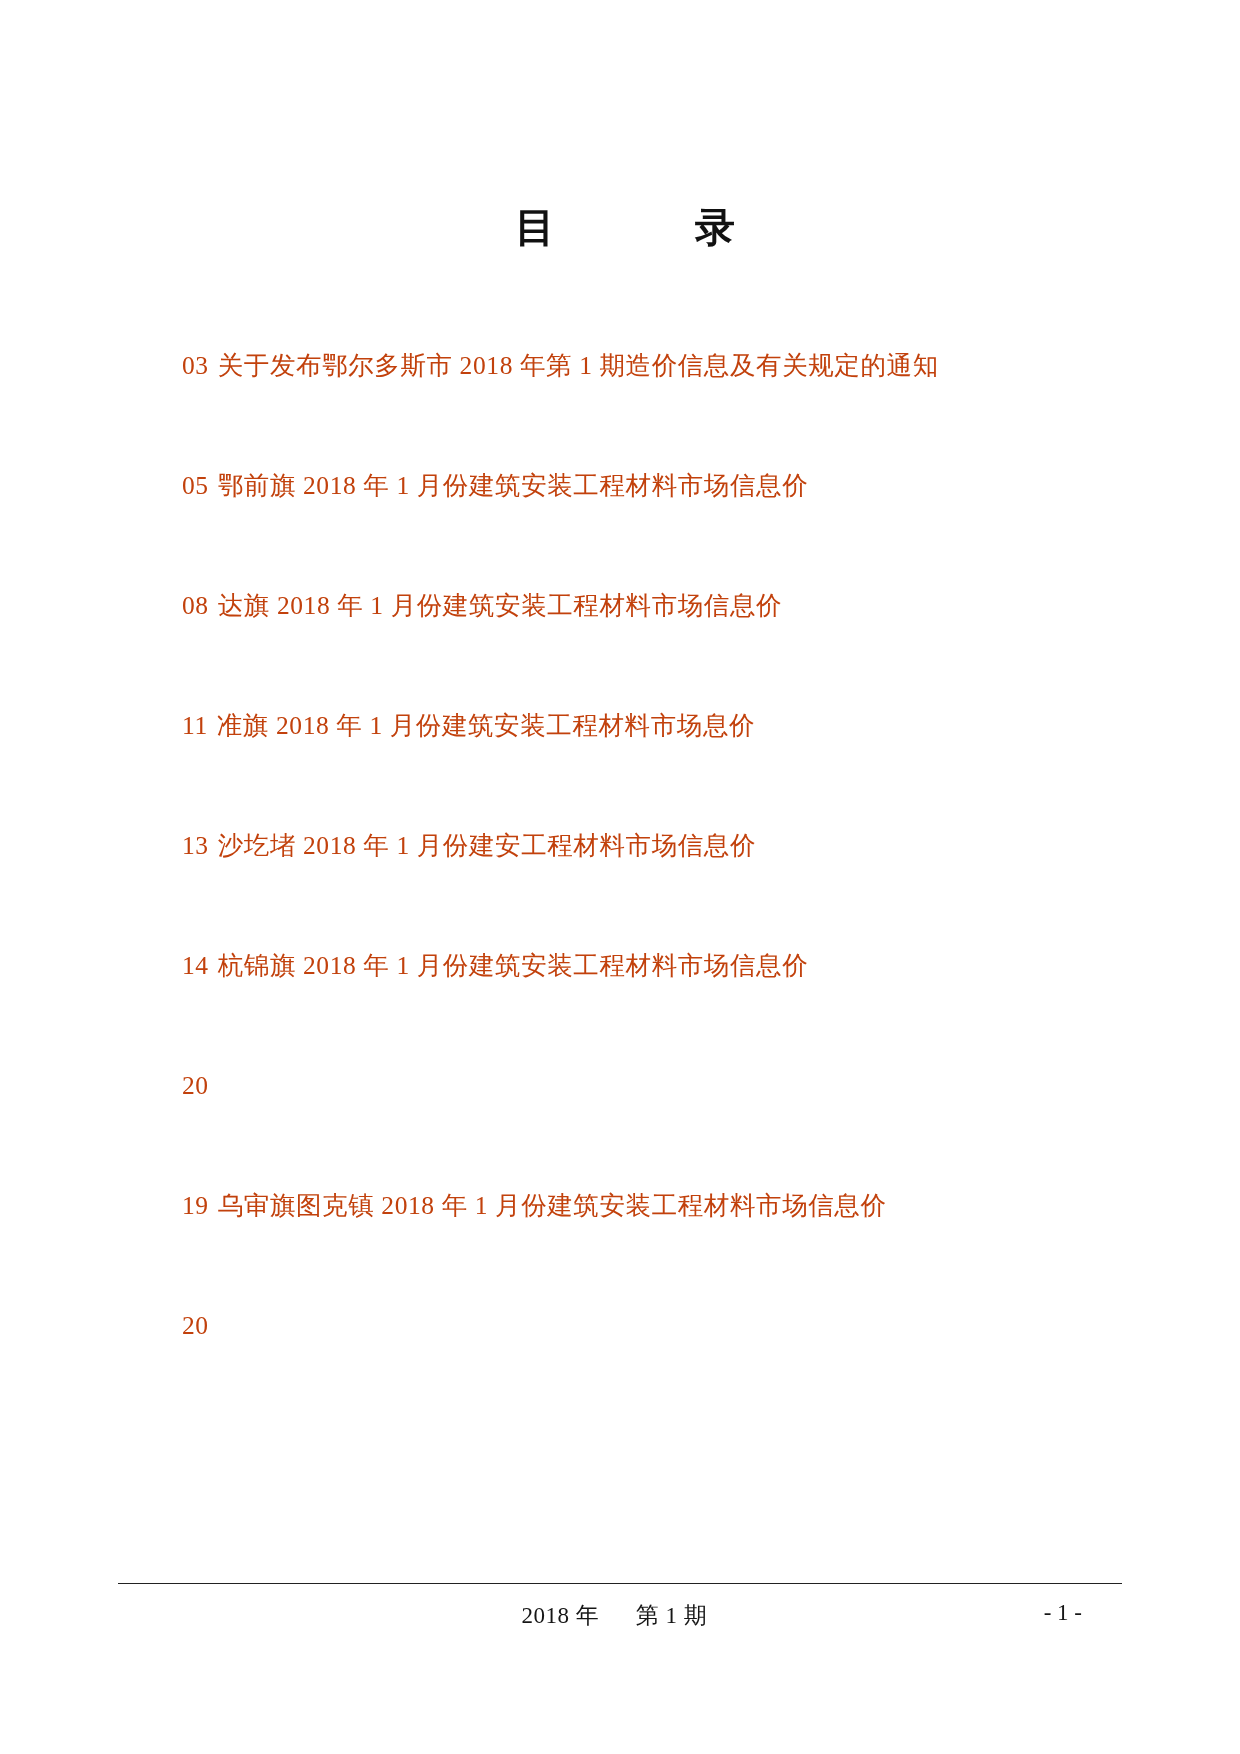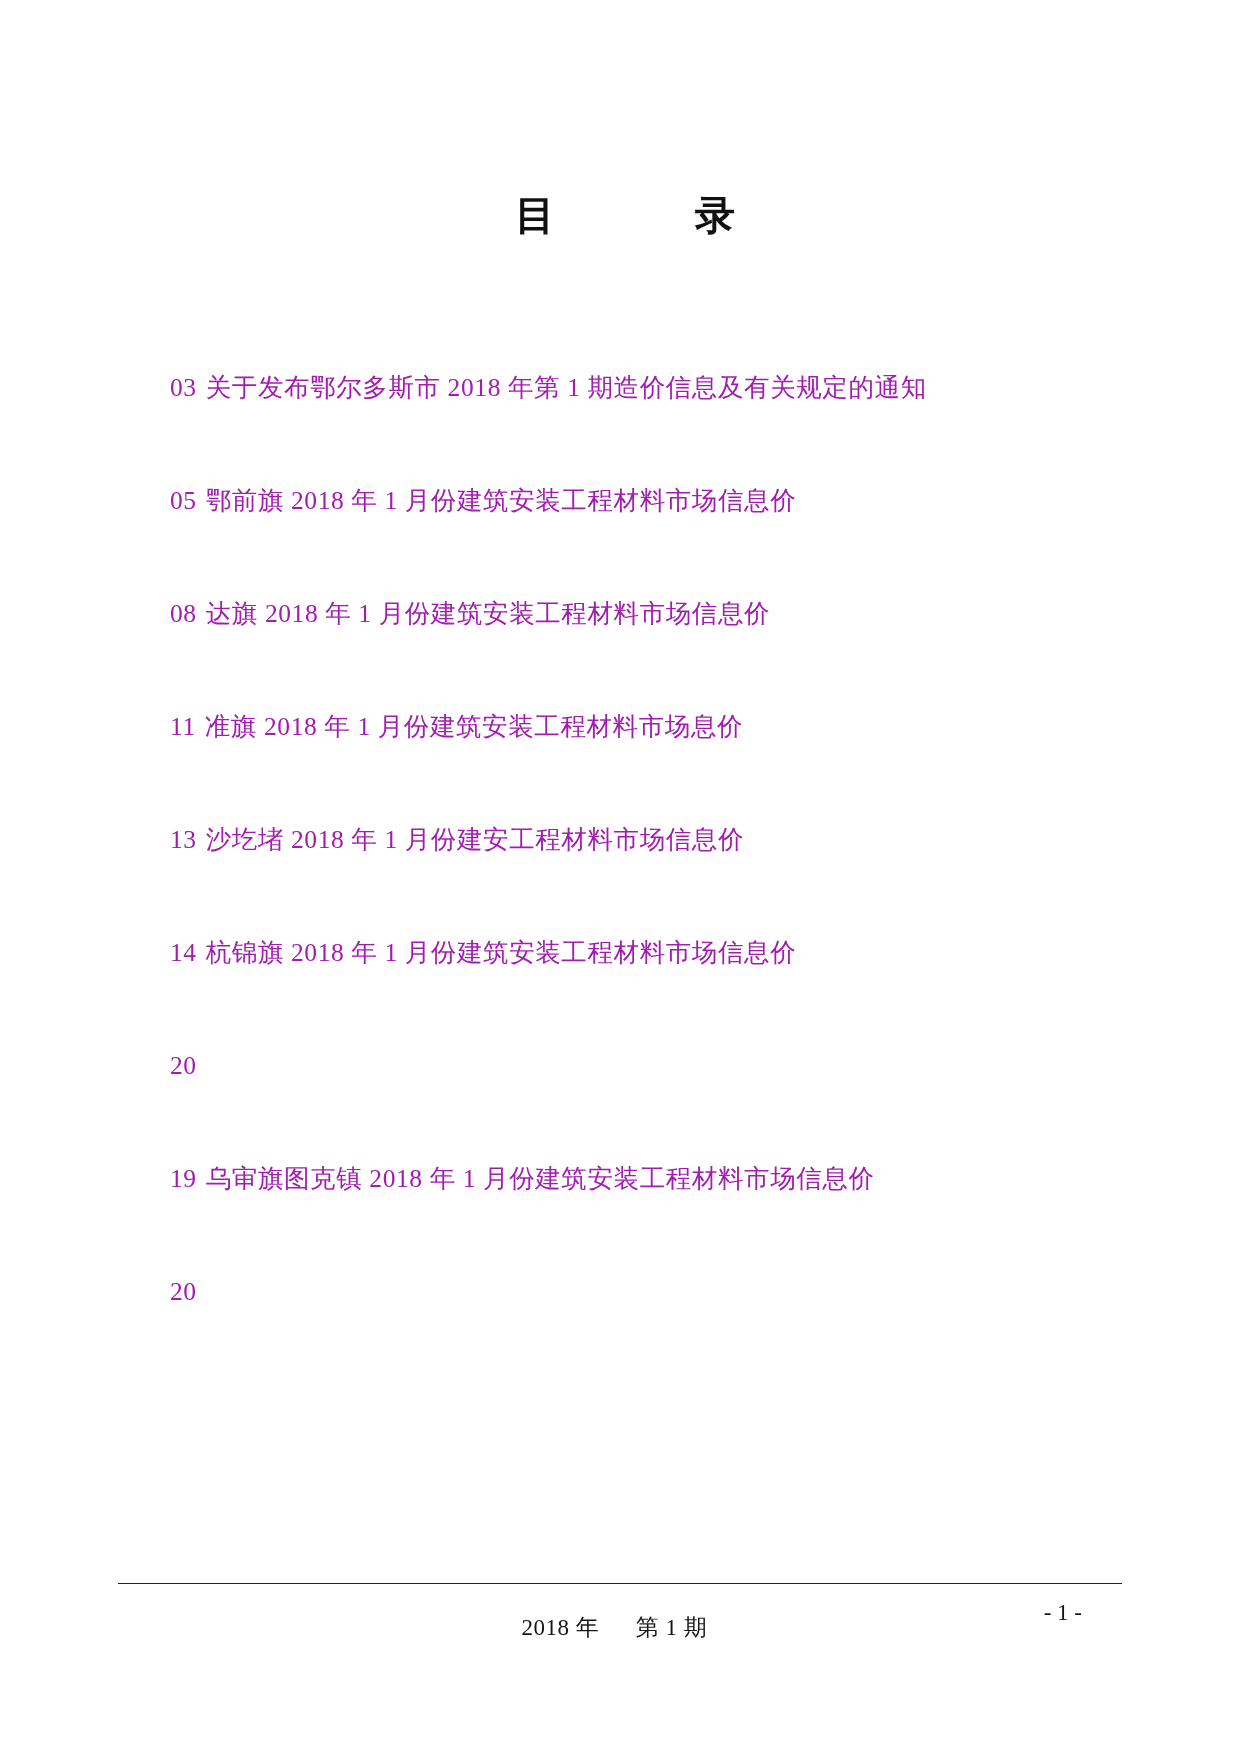--- a/index.html
+++ b/index.html
@@ -12,21 +12,21 @@
     height: 1754px;
     font-family: "Liberation Serif", "DejaVu Serif", serif;
     color: #1a1a1a;
     position: relative;
     overflow: hidden;
   }
   .page {
     width: 1240px;
     height: 1754px;
     box-sizing: border-box;
-    padding: 0;
+    padding: 12px;
     position: relative;
   }
   .doc-title {
     text-align: center;
     font-size: 40px;
     font-weight: bold;
     letter-spacing: 0.5em;
     margin: 0;
     padding-top: 188px;
     padding-left: 30px;
@@ -35,26 +35,26 @@
   }
   .toc {
     margin: 0;
     padding: 0;
     list-style: none;
     padding-top: 48px;
   }
   .toc-entry {
     font-size: 25.5px;
     line-height: 1.2;
-    margin: 0 0 0 0;
+    margin: 7px 0 0 0;
     padding: 0 0 0 170px;
     height: 113px;
     display: flex;
-    align-items: flex-end;
-    color: #a21caf;
+    align-items: center;
+    color: #c2410c;
     letter-spacing: 0.6px;
     white-space: nowrap;
   }
   .toc-entry .num {
     margin-right: 9px;
   }
   .footer-rule {
     position: absolute;
     left: 118px;
     right: 118px;
@@ -69,21 +69,20 @@
     height: 40px;
     font-size: 23px;
     color: #161616;
   }
   .footer-center {
     position: absolute;
     left: 50%;
     transform: translateX(-53%);
     white-space: nowrap;
     letter-spacing: 0.5px;
-    margin-top: 12px;
   }
   .footer-center .gap {
     display: inline-block;
     width: 24px;
   }
   .footer-right {
     position: absolute;
     right: 40px;
     white-space: nowrap;
   }

